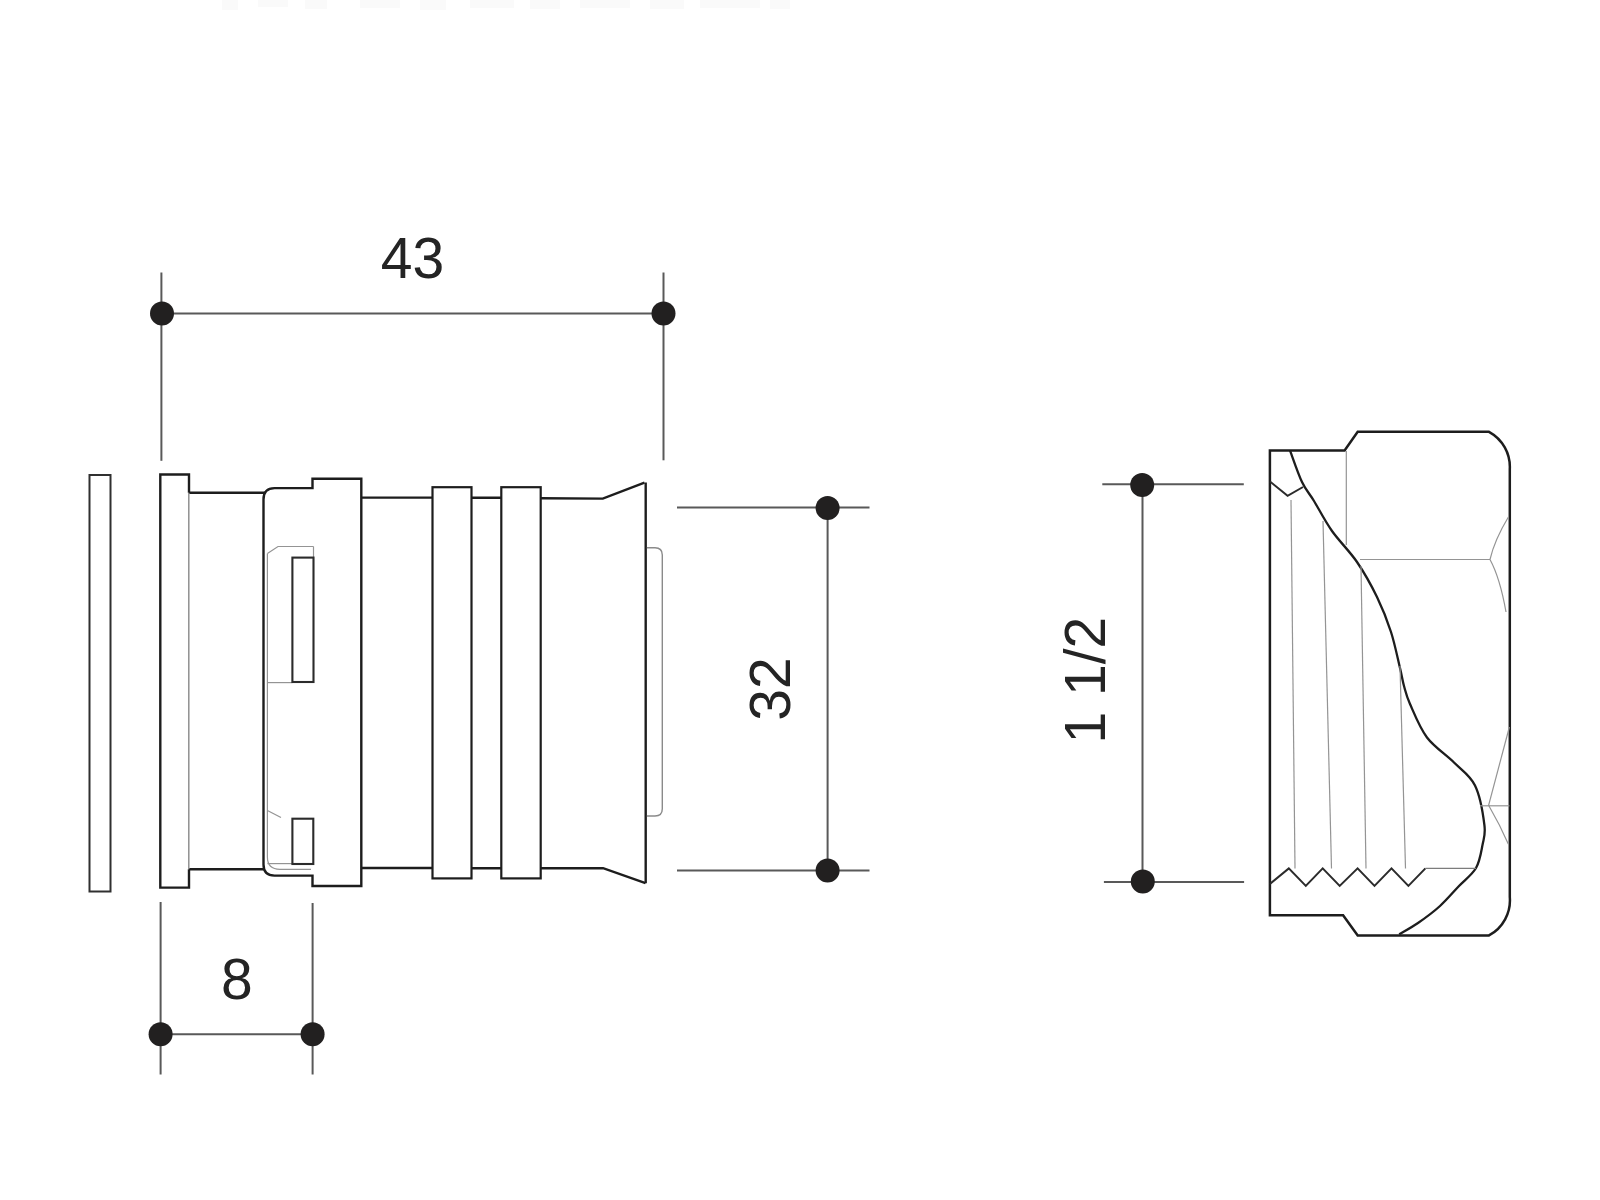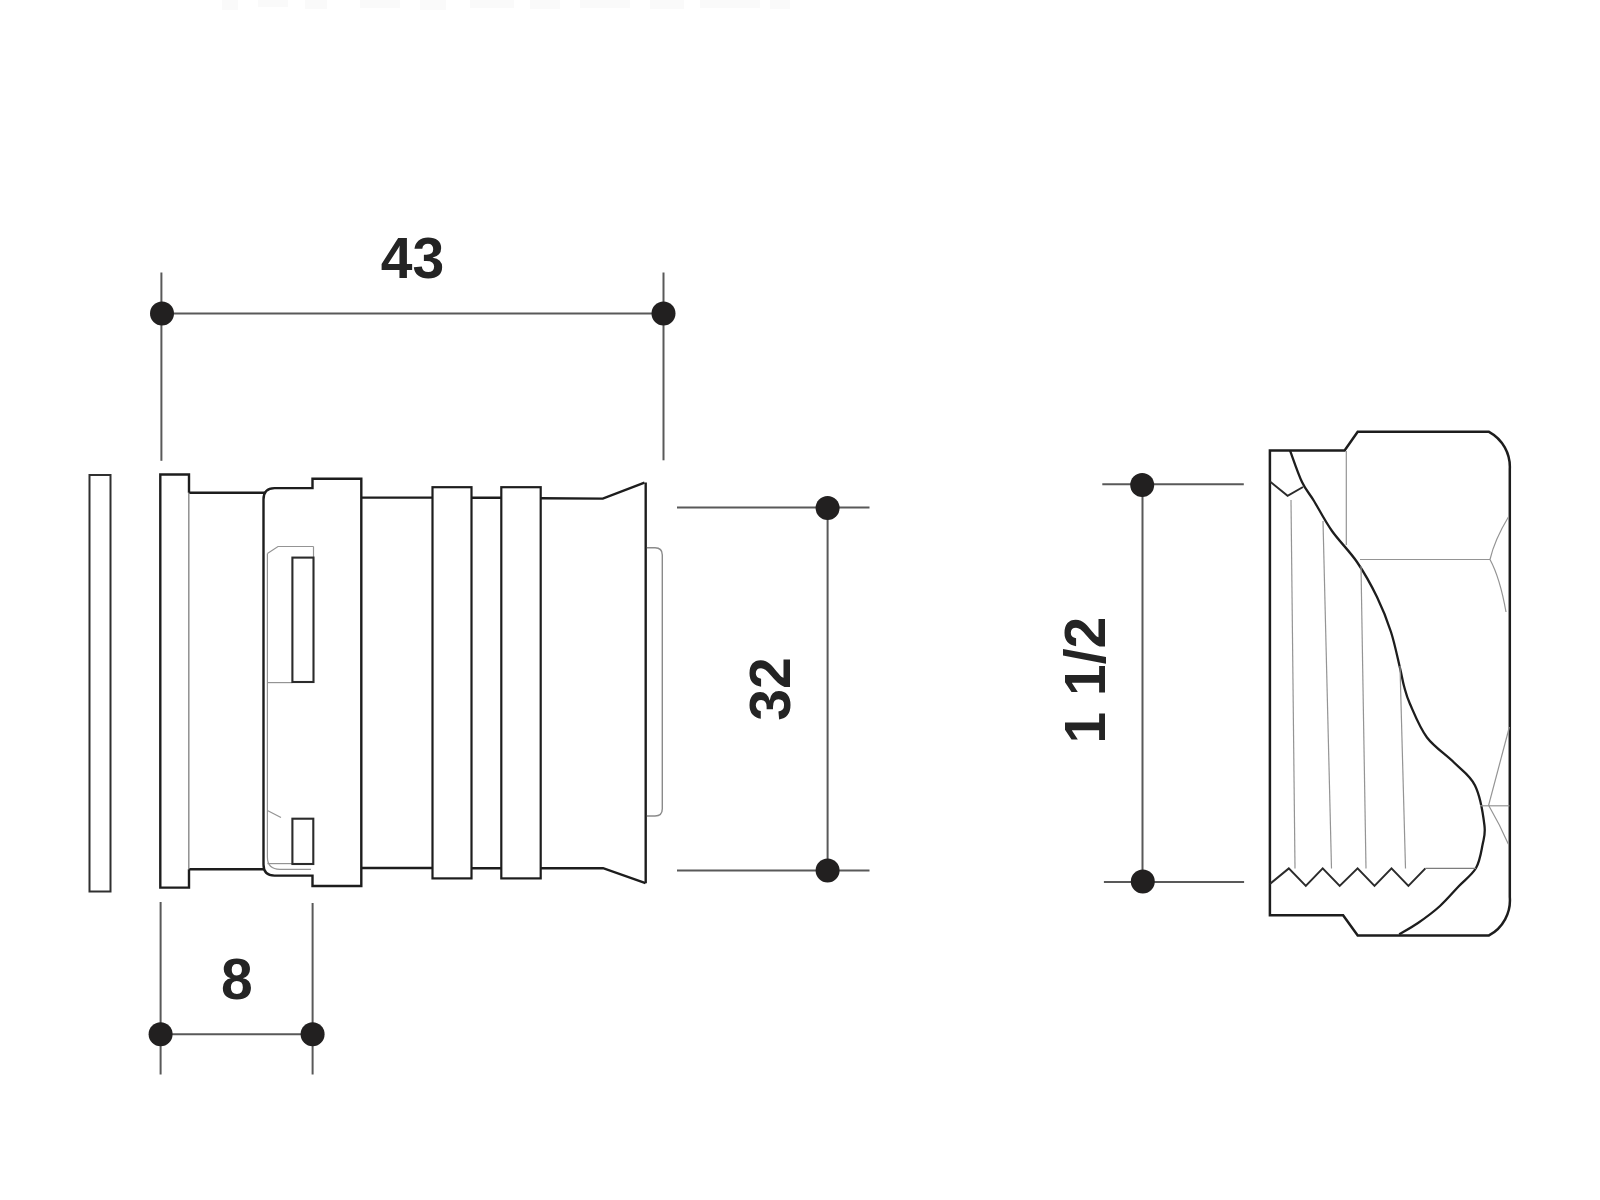--- a/index.html
+++ b/index.html
@@ -1,16 +1,16 @@
 <!DOCTYPE html>
 <html><head>
 <meta charset="utf-8">
 <style>
   html,body{margin:0;padding:0;background:#ffffff;}
-  .page{position:relative;width:1600px;height:1200px;background:#ffffff;overflow:hidden;font-weight:bold;}
+  .page{position:relative;width:1600px;height:1200px;background:#ffffff;overflow:hidden;}
   svg{position:absolute;left:0;top:0;}
   text{font-family:"Liberation Sans",sans-serif;fill:#242424;}
 </style>
 </head>
 <body>
 <div class="page">
 <svg width="1600" height="1200" viewBox="0 0 1600 1200" fill="none">
 
   <g fill="#fafafa" stroke="none">
     <rect x="222" y="0" width="16" height="10"></rect>

